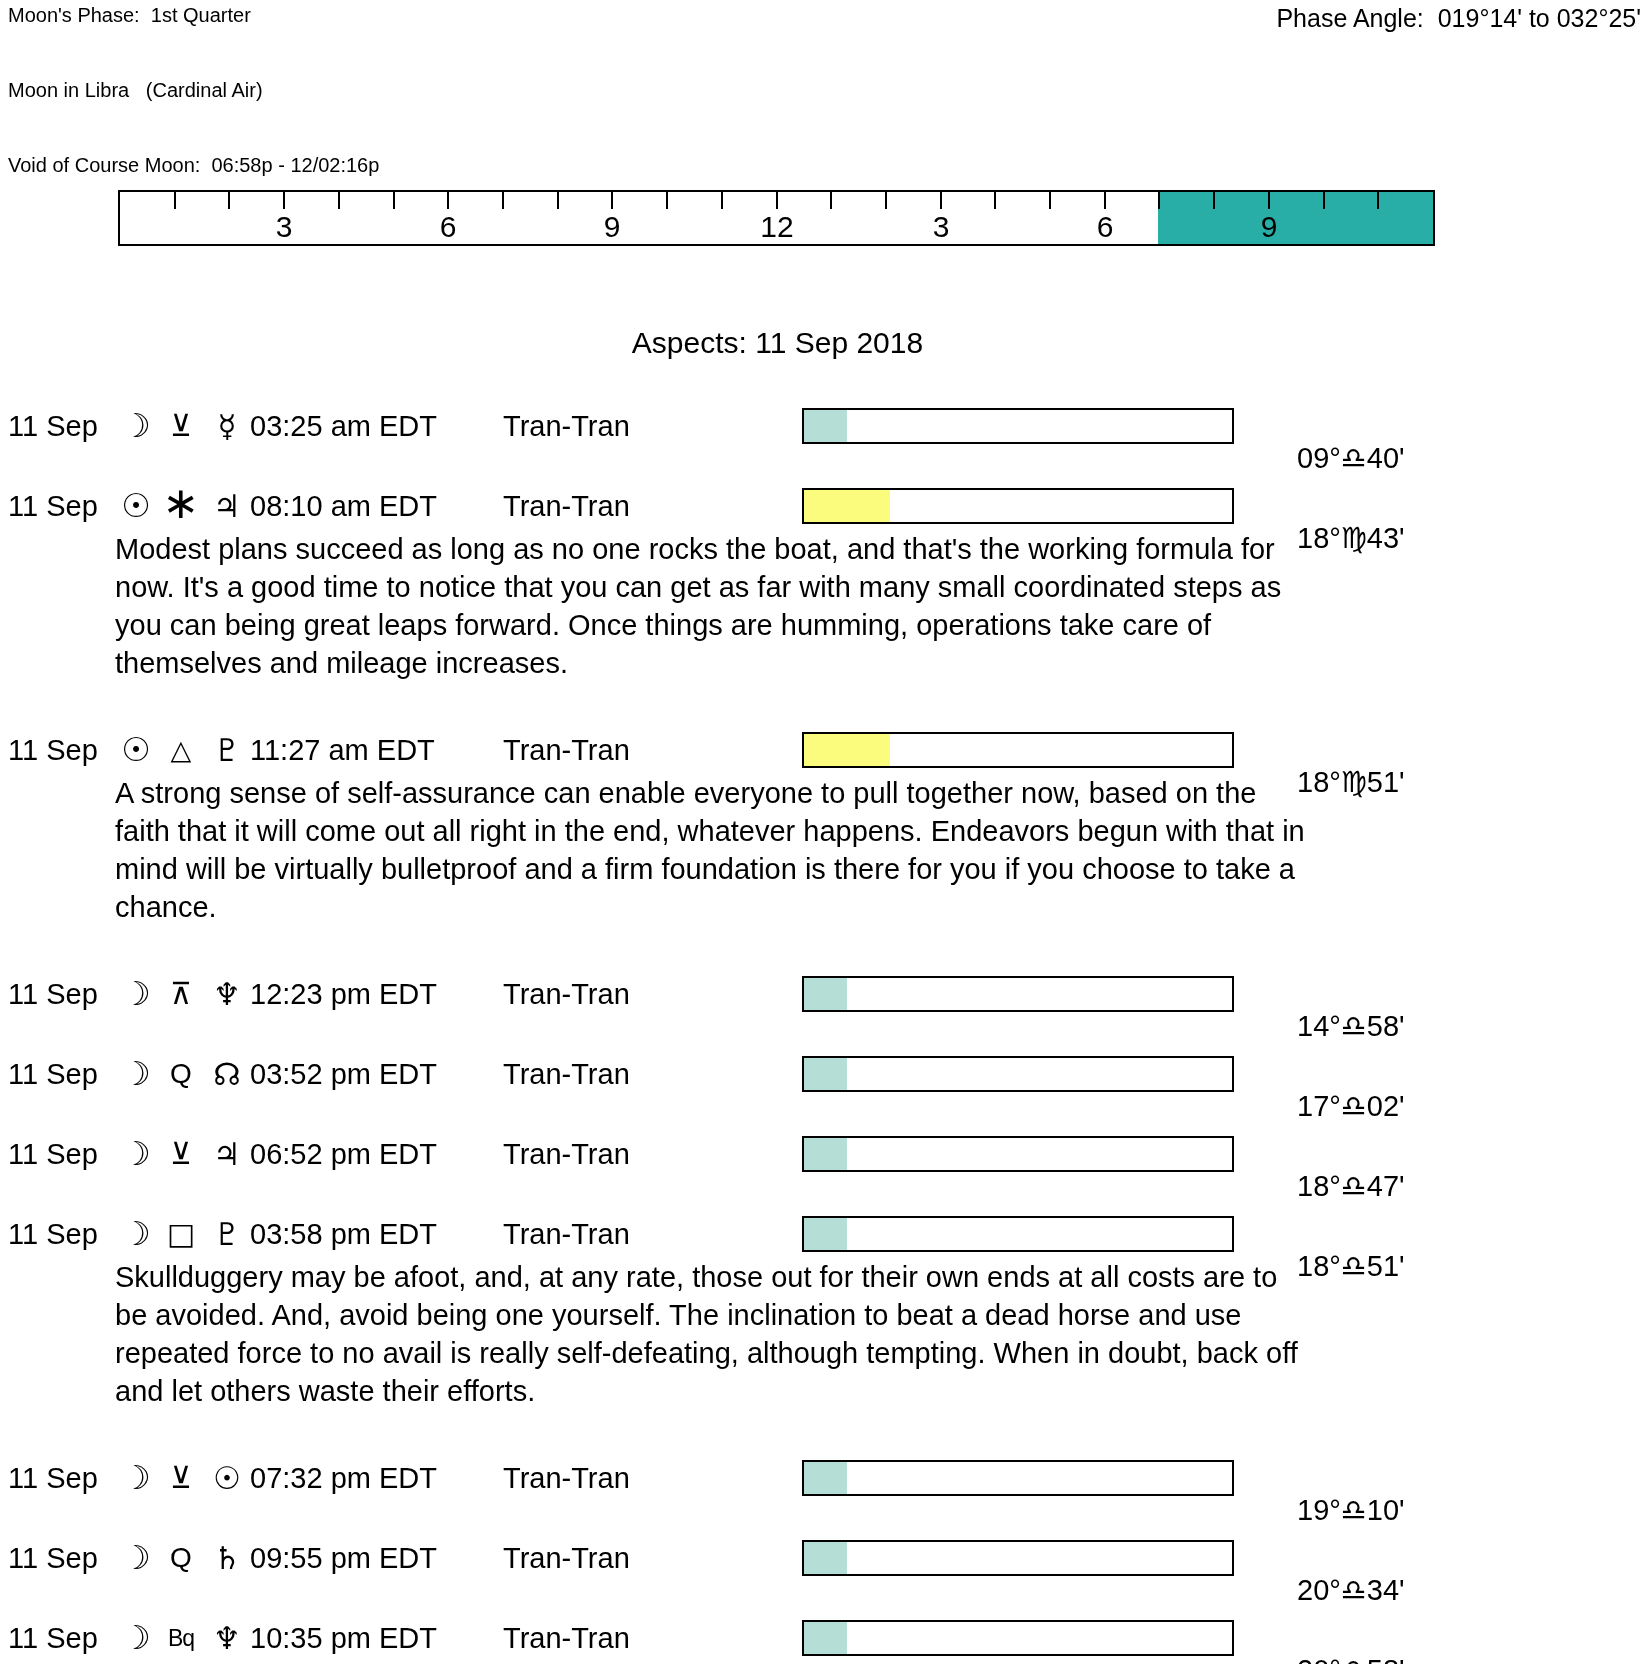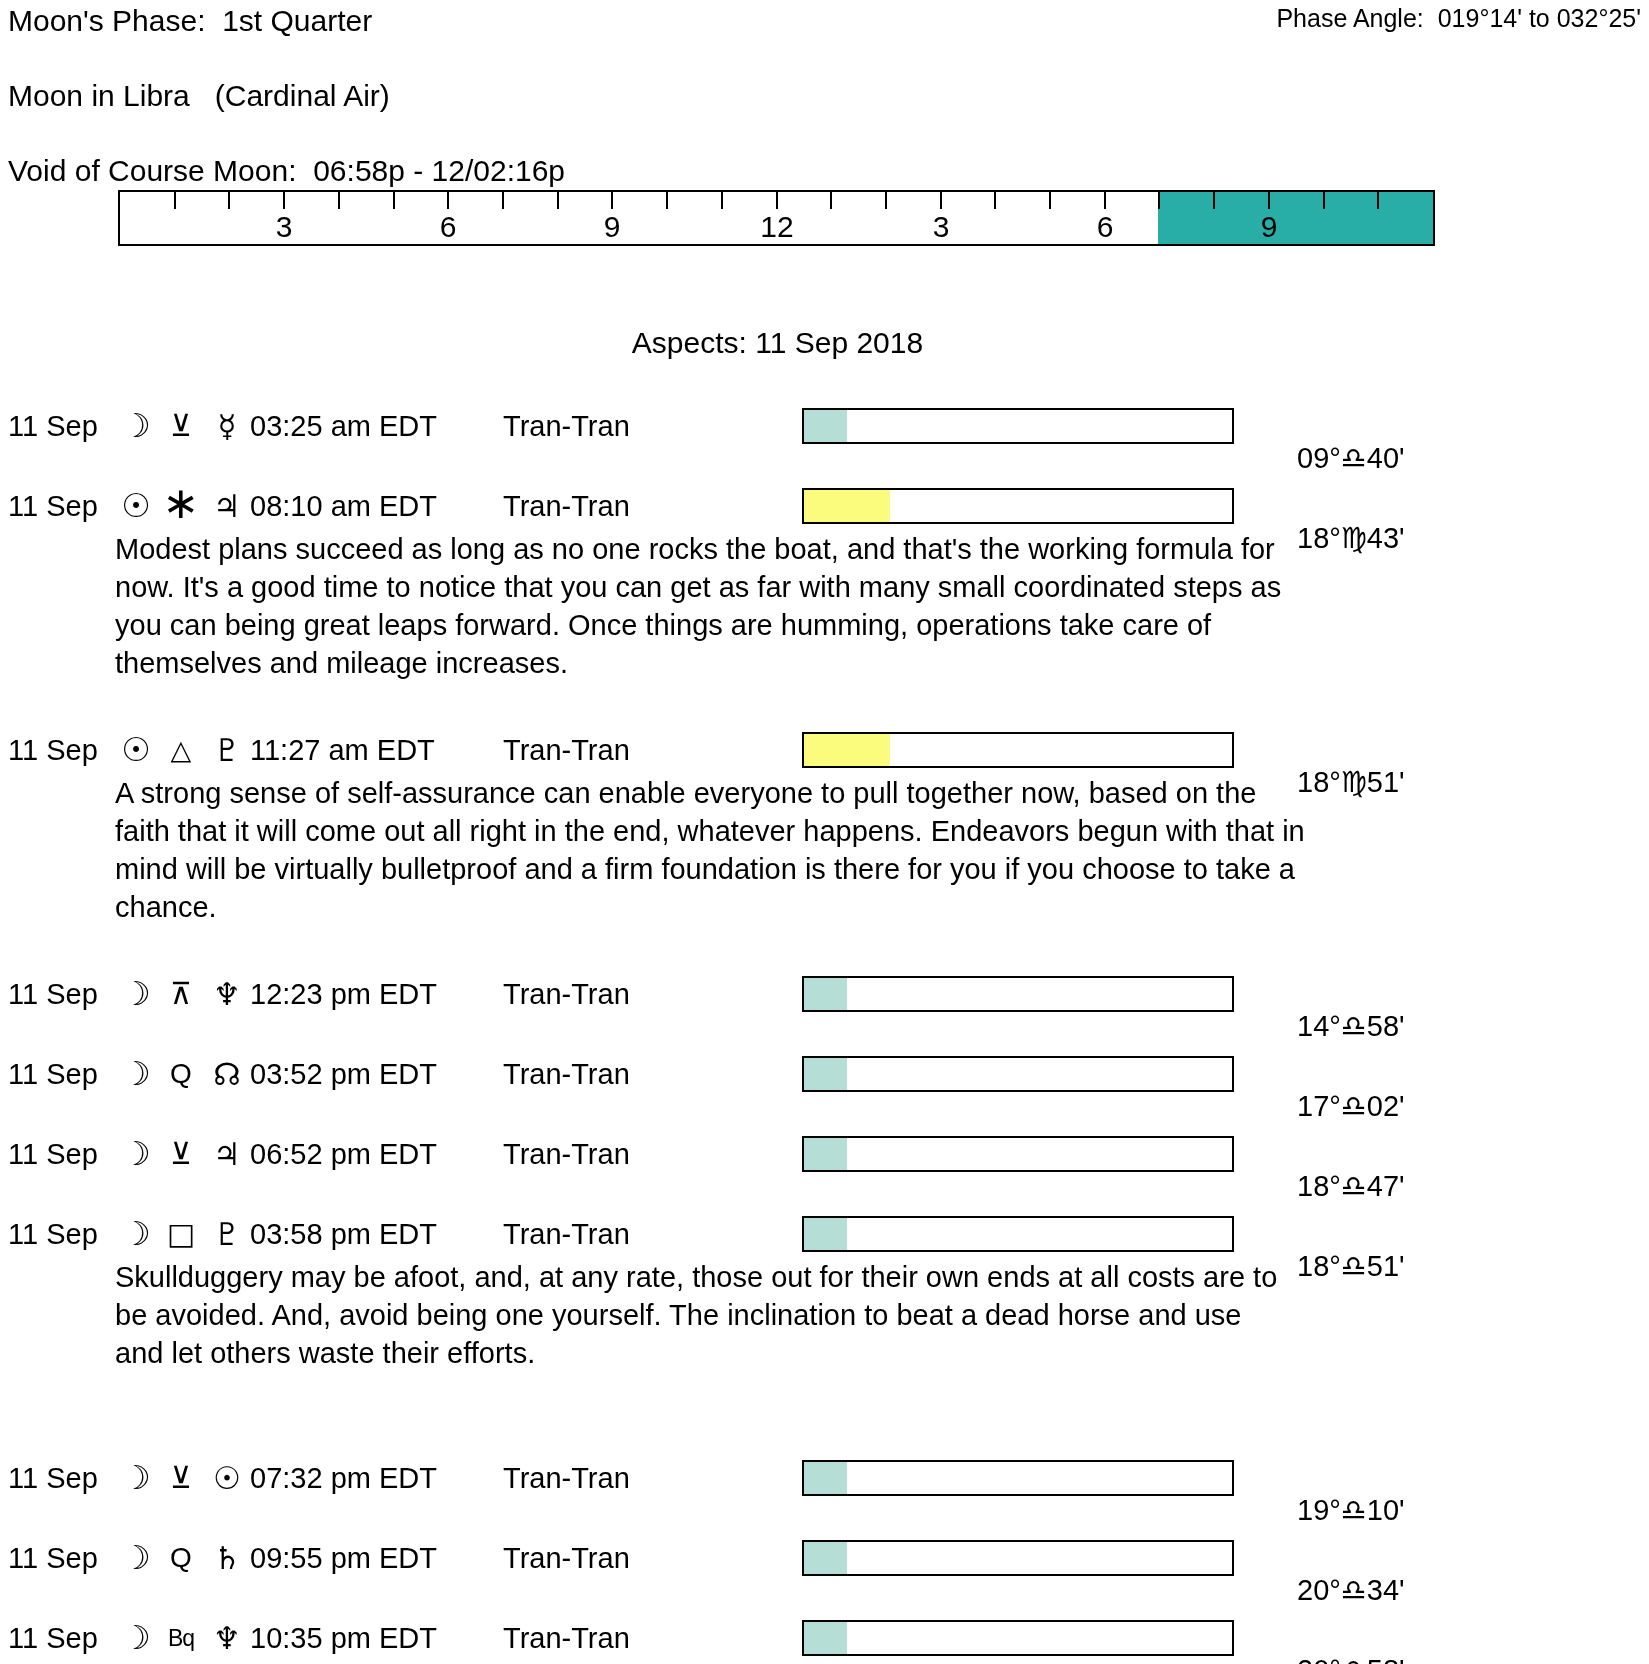--- a/index.html
+++ b/index.html
@@ -1,19 +1,19 @@
 <!DOCTYPE html>
 <html><head>
 <meta charset="utf-8">
 <style>
   html,body{margin:0;padding:0;background:#fff;}
   #page{position:relative;width:1649px;height:1664px;background:#fff;color:#000;
         font-family:"Liberation Sans","DejaVu Sans",sans-serif;overflow:hidden;}
   .pre{white-space:pre;}
-  .hdr{position:absolute;font-size:30px;}
+  .hdr{position:absolute;font-size:20px;}
   #moons-phase{left:8px;top:4px;}
   #moon-sign{left:8px;top:79px;}
   #voc{left:8px;top:154px;}
   #phase-angle{right:8px;top:4px;font-size:25px;}
   
   #ruler{position:absolute;left:118px;top:190px;width:1313px;height:52px;border:2px solid #000;}
   .tick{position:absolute;top:0;width:2px;height:17px;background:#000;}
   .hlabel{position:absolute;top:18px;width:60px;margin-left:-30px;text-align:center;font-size:30px;}
   #voc-fill{position:absolute;top:0;bottom:0;}
   
@@ -181,20 +181,21 @@
     <span class="c time">03:58 pm EDT</span>
     <span class="c kind">Tran-Tran</span>
     <span class="bar">
       <span class="fill" style="width: 10%; background: rgb(181, 223, 214);"></span>
     </span>
     <span class="c degree">18°♎51'</span>
   </div>
       <div class="para" style="top: 1258px;">
         <div>Skullduggery may be afoot, and, at any rate, those out for their own ends at all costs are to</div>
         <div>be avoided. And, avoid being one yourself. The inclination to beat a dead horse and use</div>
+        <div>repeated force to no avail is really self-defeating, although tempting. When in doubt, back off</div>
         <div>and let others waste their efforts.</div>
       </div>
       <div class="row" style="top: 1460px;">
     <span class="c date">11 Sep</span>
     <span class="c g p1">☽</span>
     <span class="c g asp sym">⊻</span>
     <span class="c g p2">☉</span>
     <span class="c time">07:32 pm EDT</span>
     <span class="c kind">Tran-Tran</span>
     <span class="bar">

